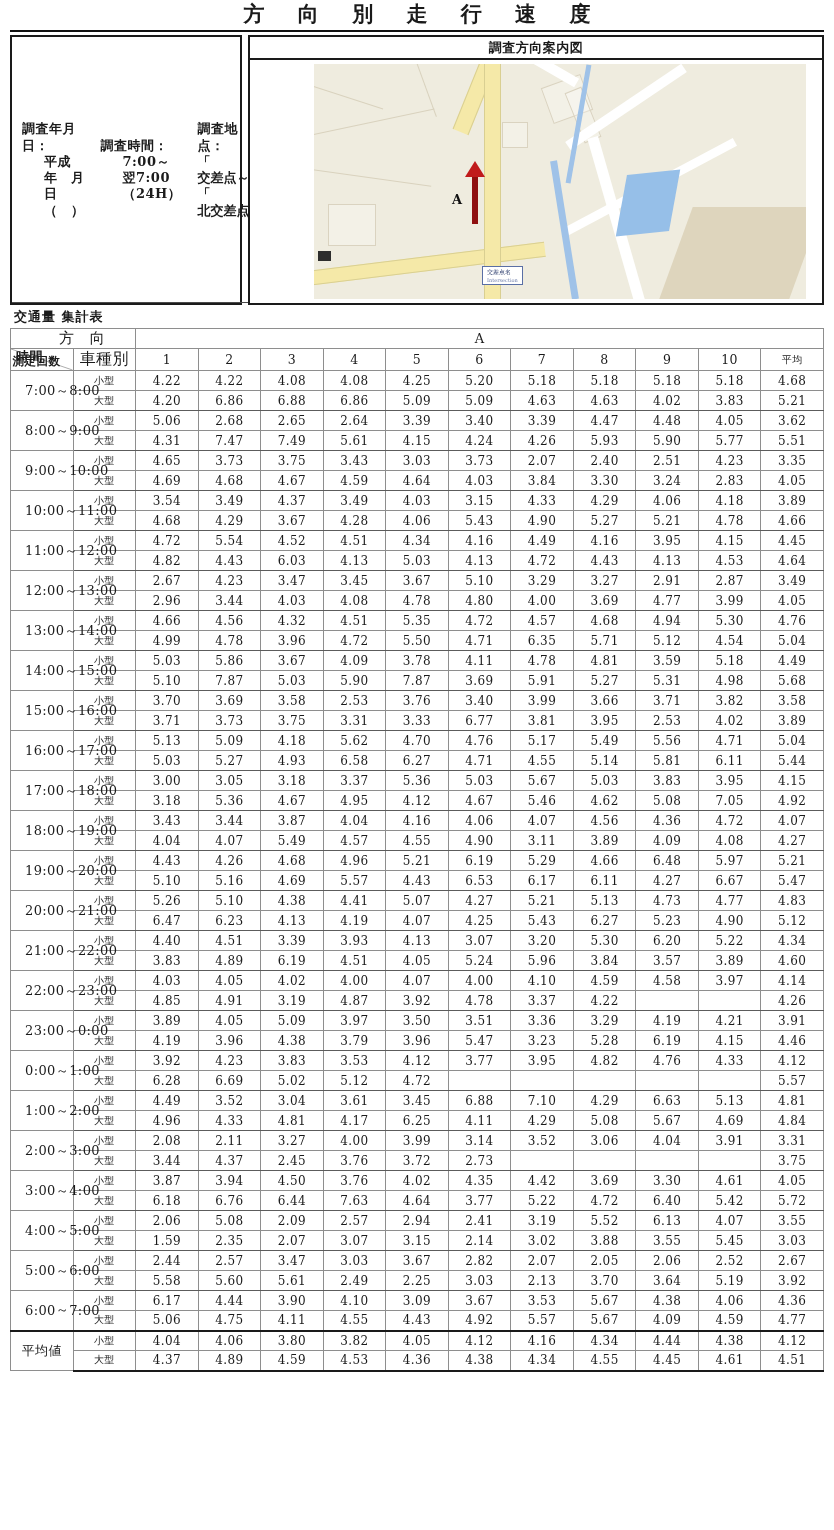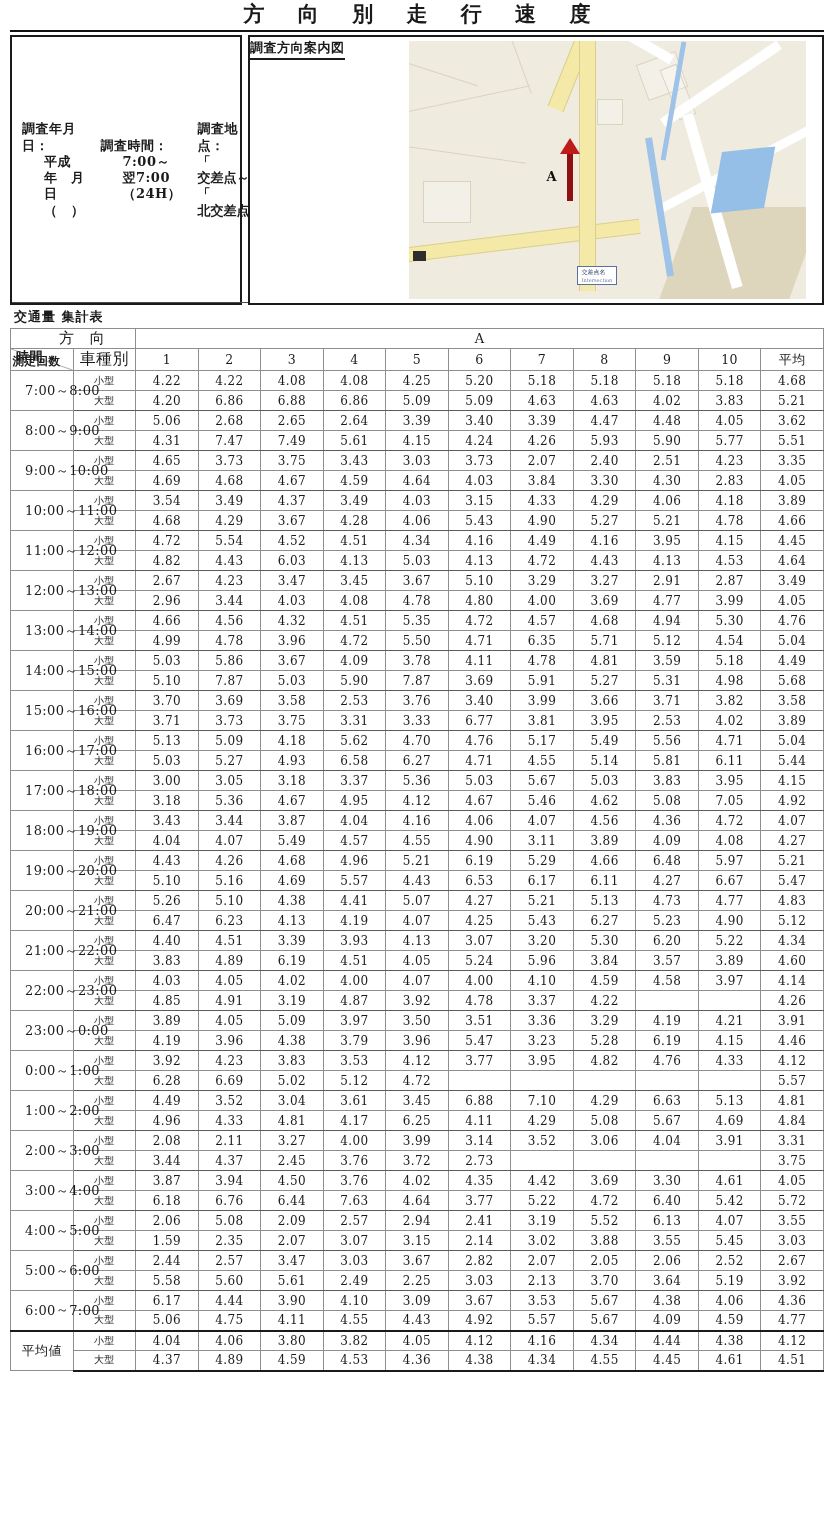--- a/index.html
+++ b/index.html
@@ -80,20 +80,21 @@
   }
   .info-value.wide { padding-left: 0; letter-spacing: 0; }
   .info-value.center { padding-left: 46px; }
 
   .map-panel {
     flex: 1 1 auto;
     margin-left: 6px;
     border: 2px solid #1a1a1a;
     box-sizing: border-box;
     display: flex;
+    flex-direction: column;
     background: #fff;
   }
   .map-caption {
     height: 21px;
     border-bottom: 2px solid #1a1a1a;
     display: flex;
     align-items: center;
     justify-content: center;
     font-size: 13px;
     font-weight: bold;
@@ -360,21 +361,21 @@
     letter-spacing: 0.5px;
     border-left: 2px solid #1a1a1a;
     border-right: 2px solid #1a1a1a;
   }
   th.head-n {
     height: 46px;
     font-size: 12.5px;
   }
   th.head-avg {
     height: 46px;
-    font-size: 13px;
+    font-size: 10px;
     font-weight: bold;
     border-left: 2px solid #1a1a1a;
     border-right: 2px solid #1a1a1a;
   }
 
   td.time-cell {
     font-size: 13px;
     border-left: 2px solid #1a1a1a;
     border-bottom: 1px solid #8e8e8e;
   }
@@ -606,21 +607,21 @@
         <tr class="group-end">
           <td class="type-cell c-type">大型</td>
           <td class="val c-num">4.69</td>
           <td class="val c-num">4.68</td>
           <td class="val c-num">4.67</td>
           <td class="val c-num">4.59</td>
           <td class="val c-num">4.64</td>
           <td class="val c-num">4.03</td>
           <td class="val c-num">3.84</td>
           <td class="val c-num">3.30</td>
-          <td class="val c-num">4.30</td>
+          <td class="val c-num">3.24</td>
           <td class="val c-num">2.83</td>
           <td class="avg-cell c-avg">4.05</td>
         </tr>
         <tr>
           <td class="time-cell c-time" rowspan="2">
             <div class="tc">
               <span>10:00</span>
               <span>～</span>
               <span>11:00</span>
             </div>

